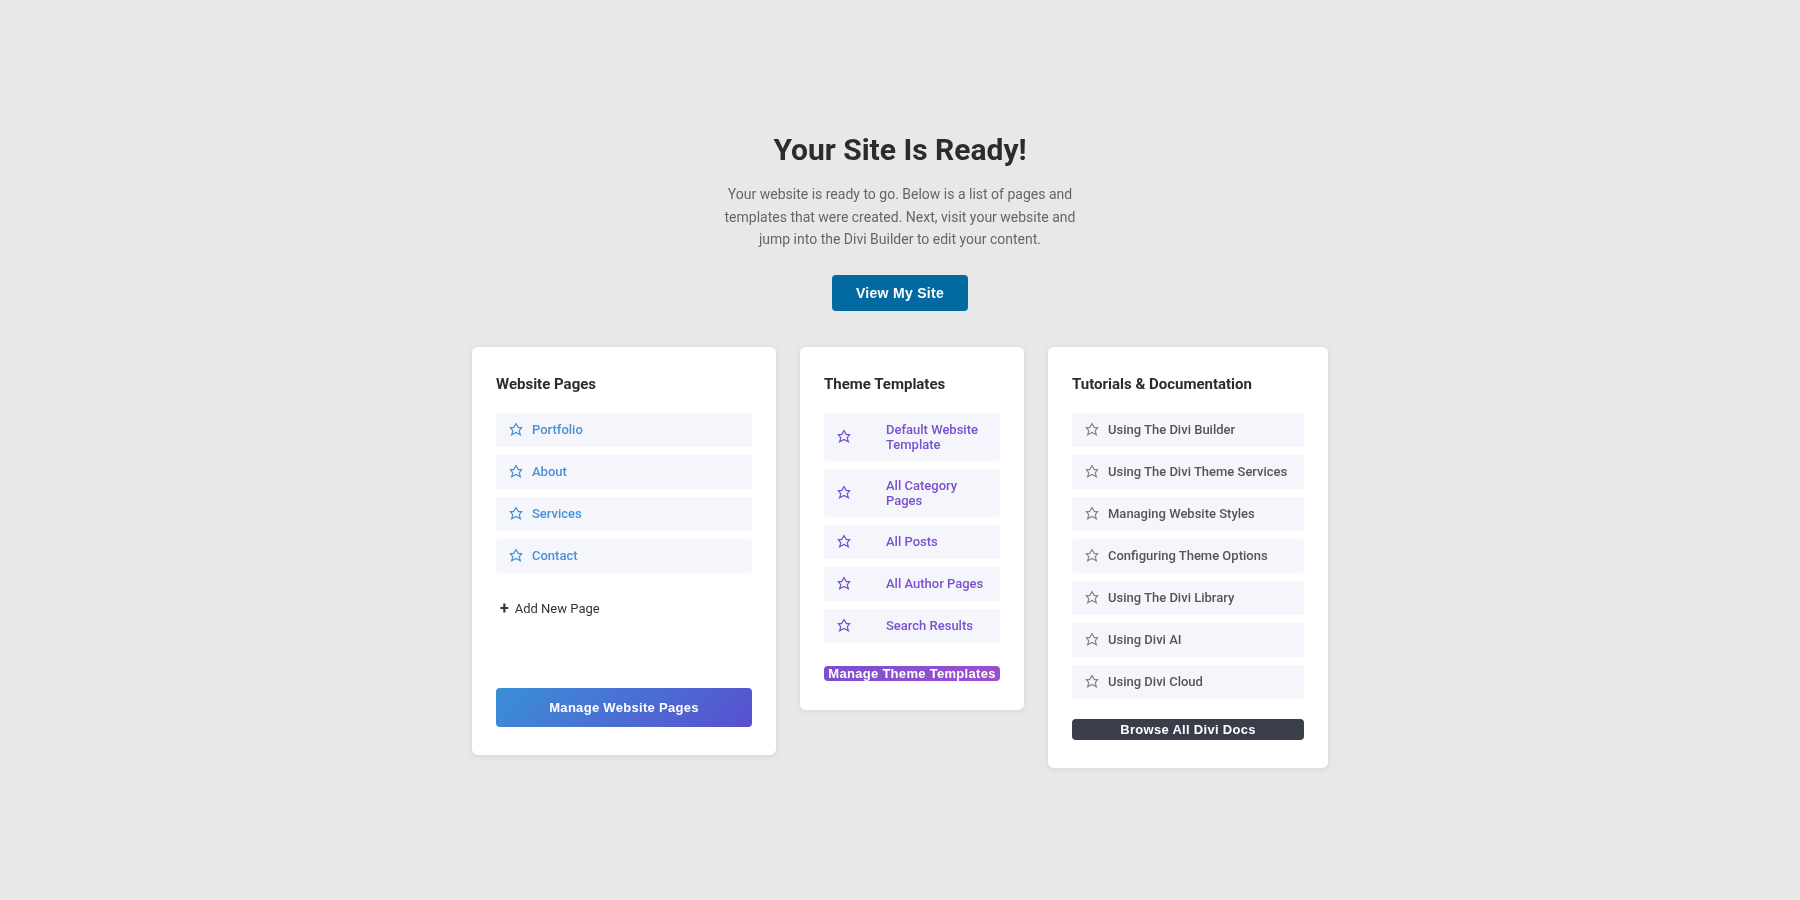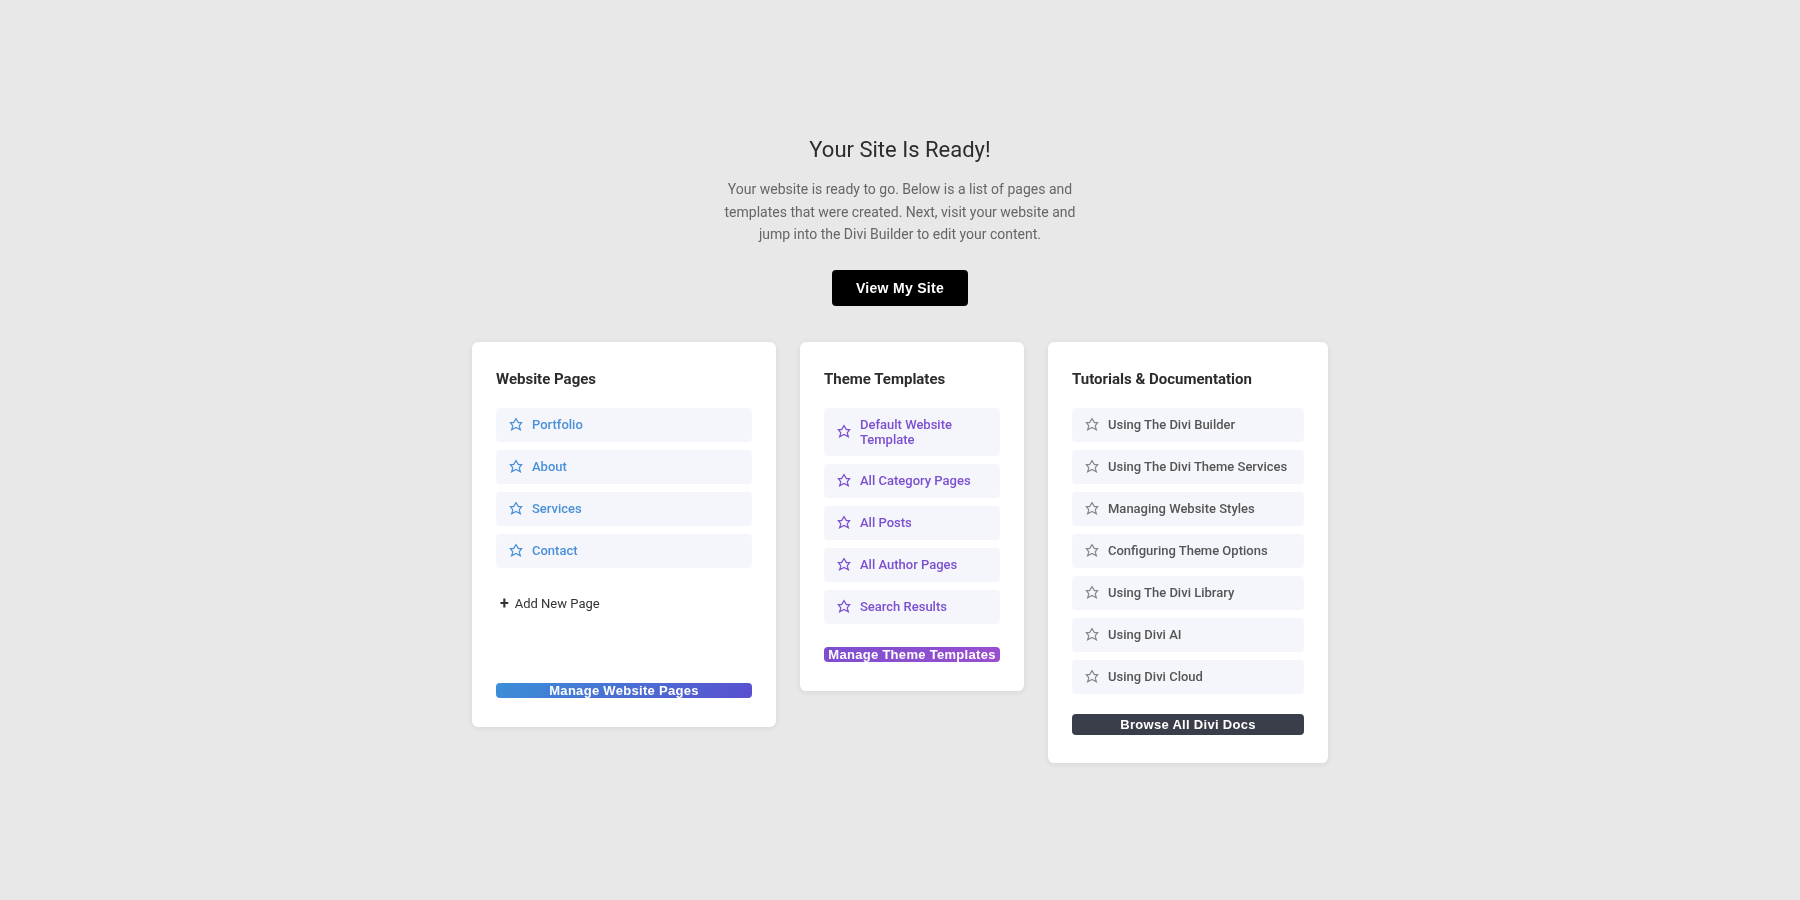--- a/index.html
+++ b/index.html
@@ -18,34 +18,34 @@
       flex-direction: column;
       align-items: center;
       justify-content: center;
       padding: 40px 20px;
     }
     .hero-section {
       text-align: center;
       margin-bottom: 36px;
     }
     .hero-title {
-      font-size: 22px;
-      font-weight: 400;
+      font-size: 30px;
+      font-weight: 700;
       color: #2c2c2c;
       margin-bottom: 16px;
     }
     .hero-subtitle {
       font-size: 14px;
       color: #666;
       line-height: 1.6;
       max-width: 360px;
       margin: 0 auto 24px;
     }
     .view-site-btn {
-      background: #000000;
+      background: #0369a1;
       color: #fff;
       border: none;
       border-radius: 4px;
       padding: 10px 24px;
       font-size: 14px;
       font-weight: 600;
       cursor: pointer;
       letter-spacing: 0.3px;
     }
 
@@ -96,20 +96,21 @@
 
     .item-label-blue {
       font-size: 13px;
       color: #4a90d9;
       font-weight: 500;
     }
     .item-label-purple {
       font-size: 13px;
       color: #7b4fcf;
       font-weight: 500;
+      margin-left: 26px;
     }
     .item-label-dark {
       font-size: 13px;
       color: #555;
       font-weight: 500;
     }
 
     .add-new-page {
       display: flex;
       align-items: center;
@@ -127,20 +128,21 @@
       color: #333;
       font-weight: 700;
     }
 
     .manage-btn-blue {
       width: 100%;
       background: linear-gradient(135deg, #3a8fd8, #5a4fcf);
       color: #fff;
       border: none;
       border-radius: 4px;
+      padding: 12px;
       font-size: 13px;
       font-weight: 700;
       cursor: pointer;
       letter-spacing: 0.3px;
       margin-top: 48px;
     }
 
     .manage-btn-purple {
       width: 100%;
       background: linear-gradient(135deg, #7b4fcf, #9b4fcf);

